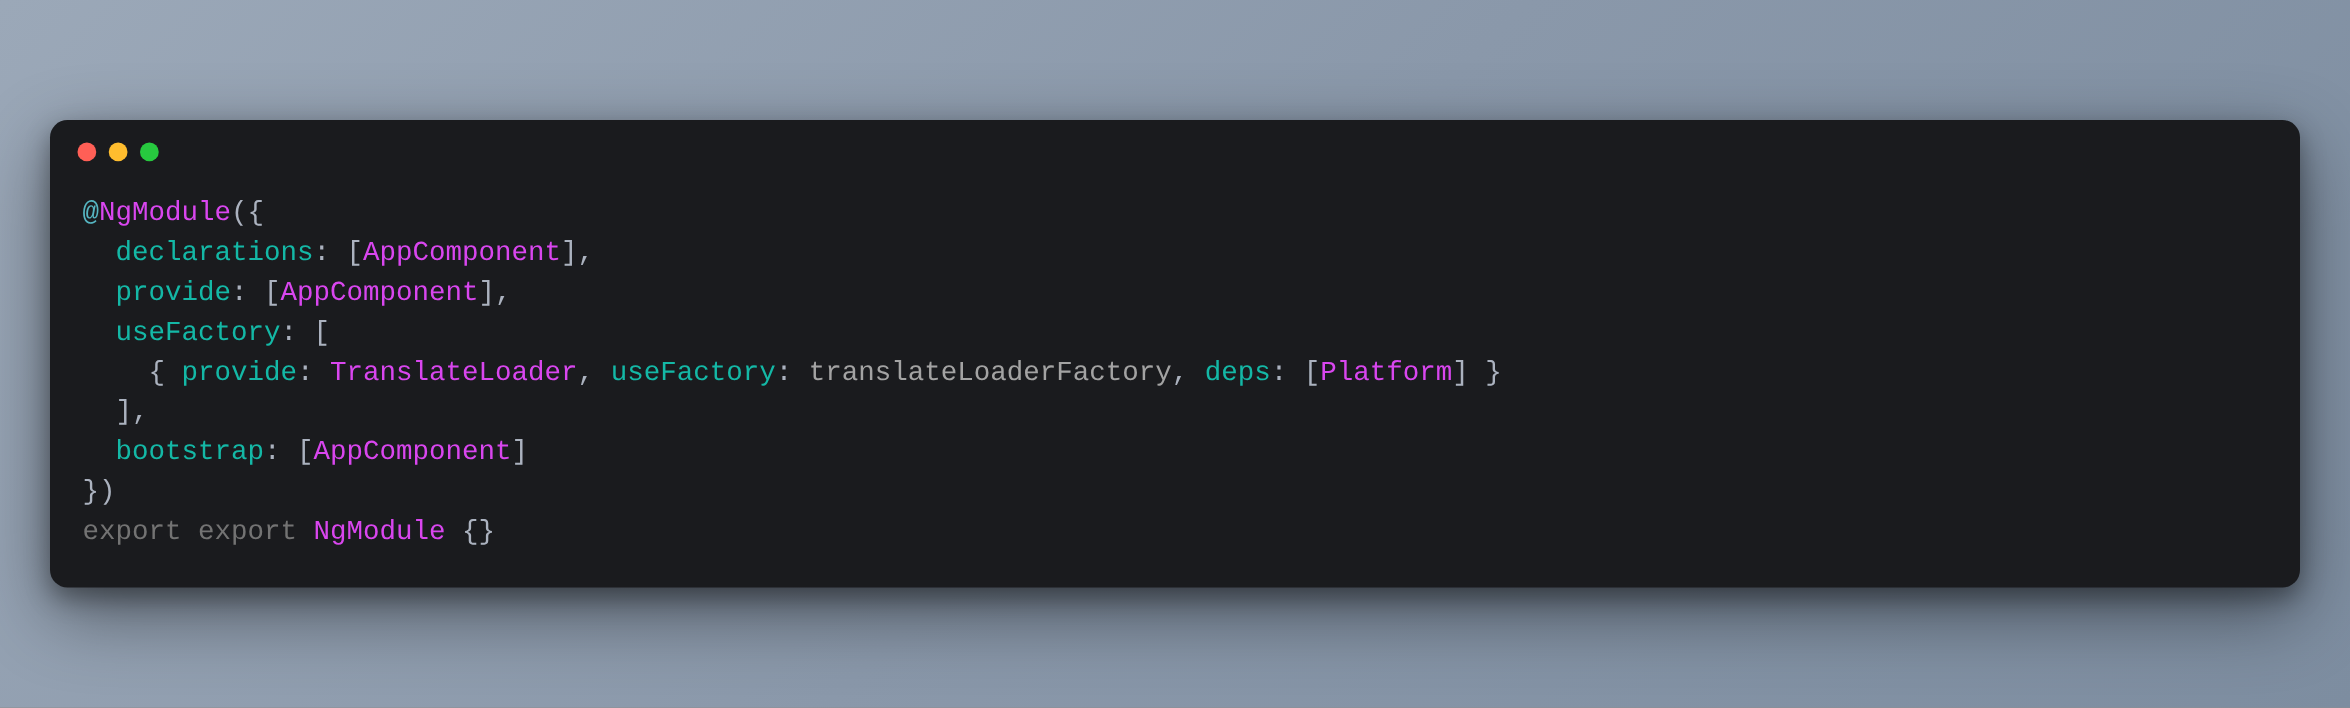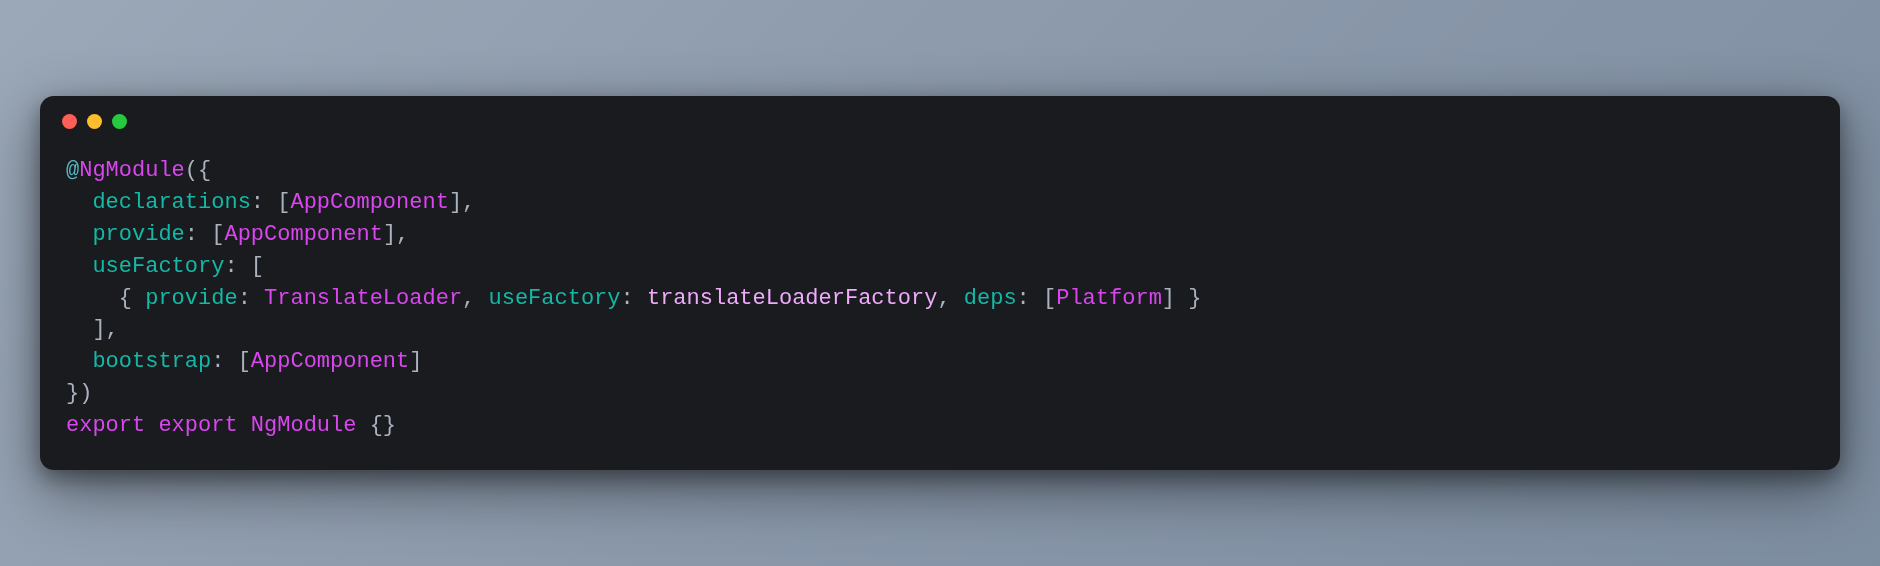--- a/index.html
+++ b/index.html
@@ -42,22 +42,22 @@
     color: #c6c7c9;
     padding: 18px 26px 0 26px;
     white-space: pre;
     overflow-x: auto;
   }
 
   .tok-decorator { color: #56b6c2; }
   .tok-type      { color: #d946ef; }
   .tok-punct     { color: #abb2bf; }
   .tok-prop      { color: #14b8a6; font-family: Liberation Mono, monospace; }
-  .tok-ident     { color: #f0abfc; }
-  .tok-keyword   { color: #d946ef; }
+  .tok-ident     { color: #a3a3a3; }
+  .tok-keyword   { color: #737373; }
   .tok-plain     { color: #abb2bf; }
 </style>
 </head>
 <body>
 
 <div class="window">
   <div class="titlebar">
     <div class="tl-dot tl-red"></div>
     <div class="tl-dot tl-yellow"></div>
     <div class="tl-dot tl-green"></div>

